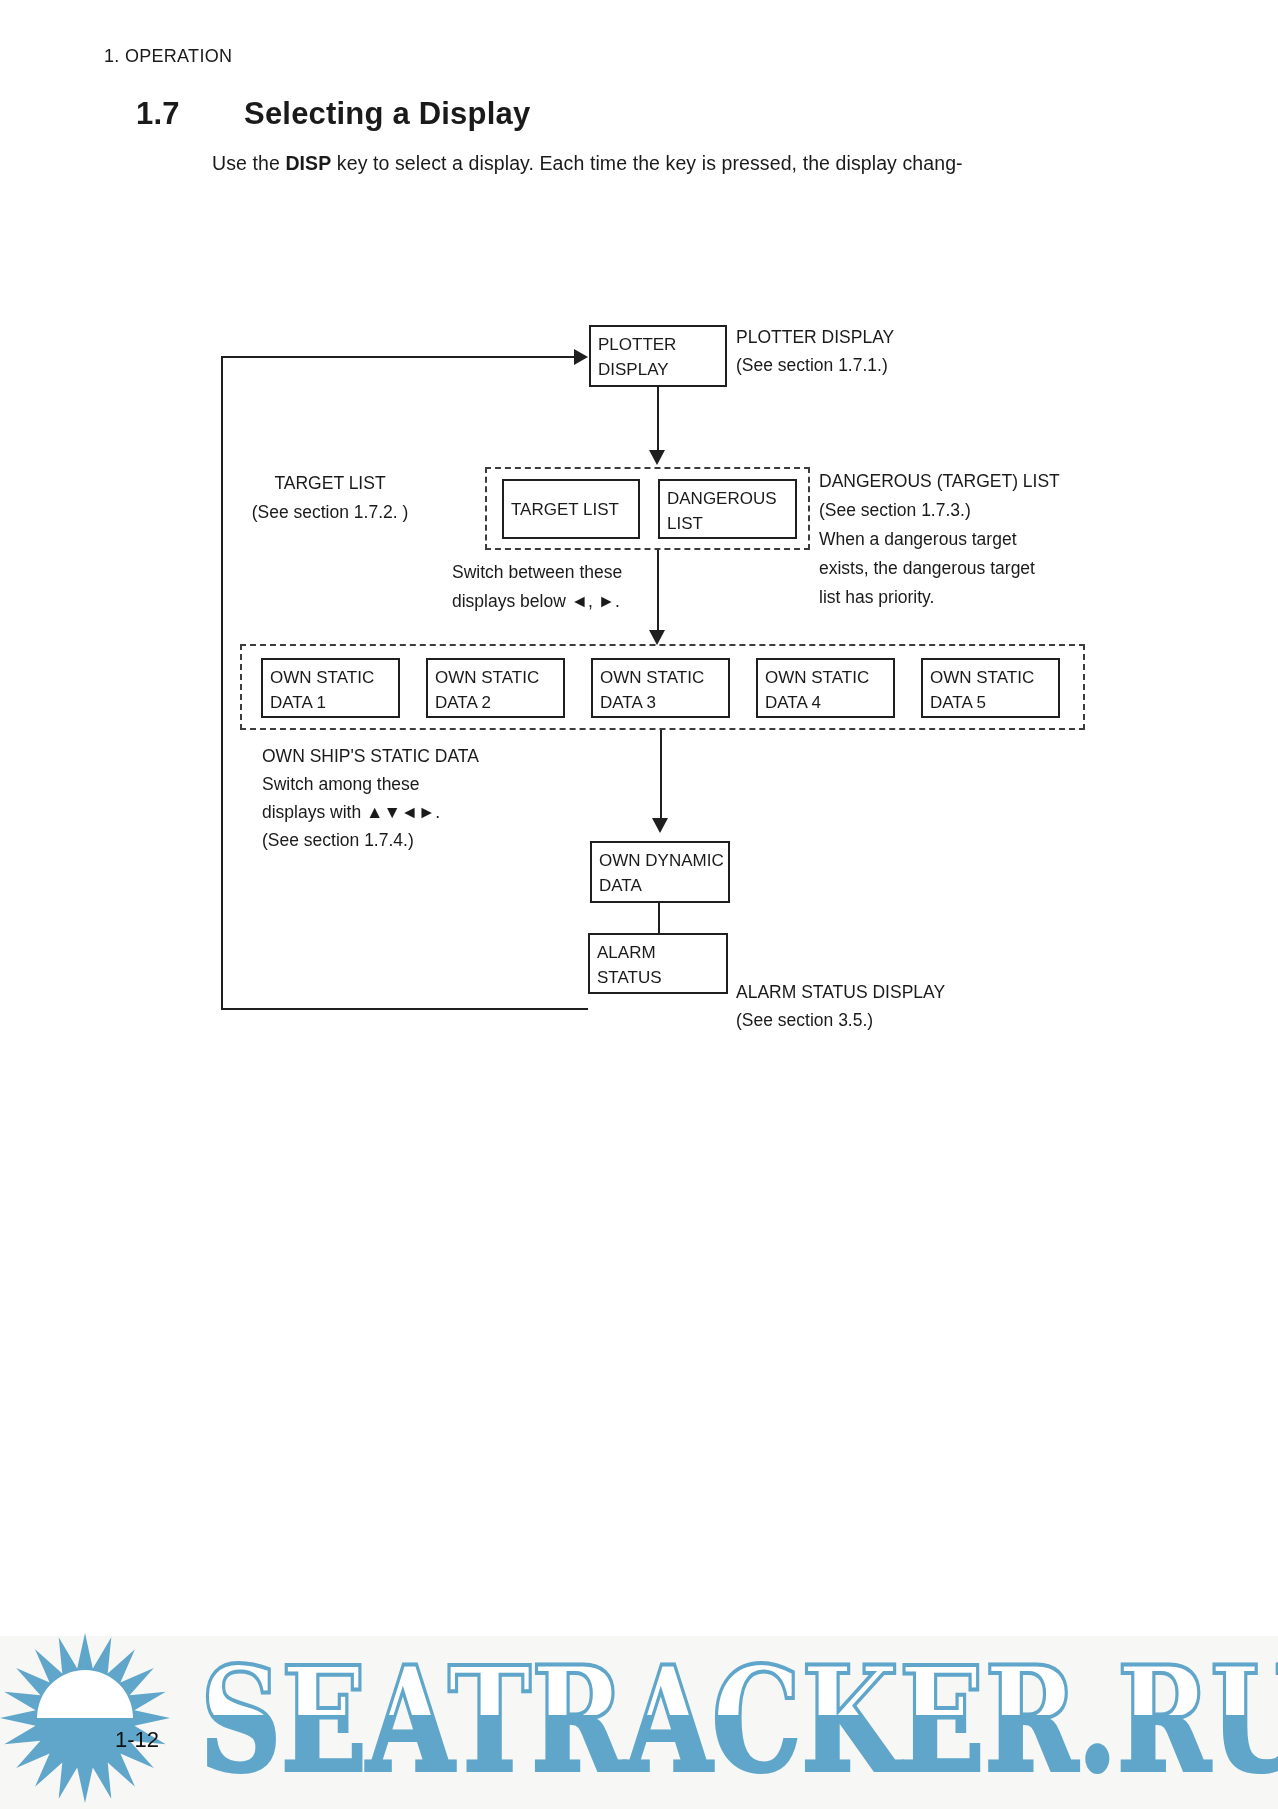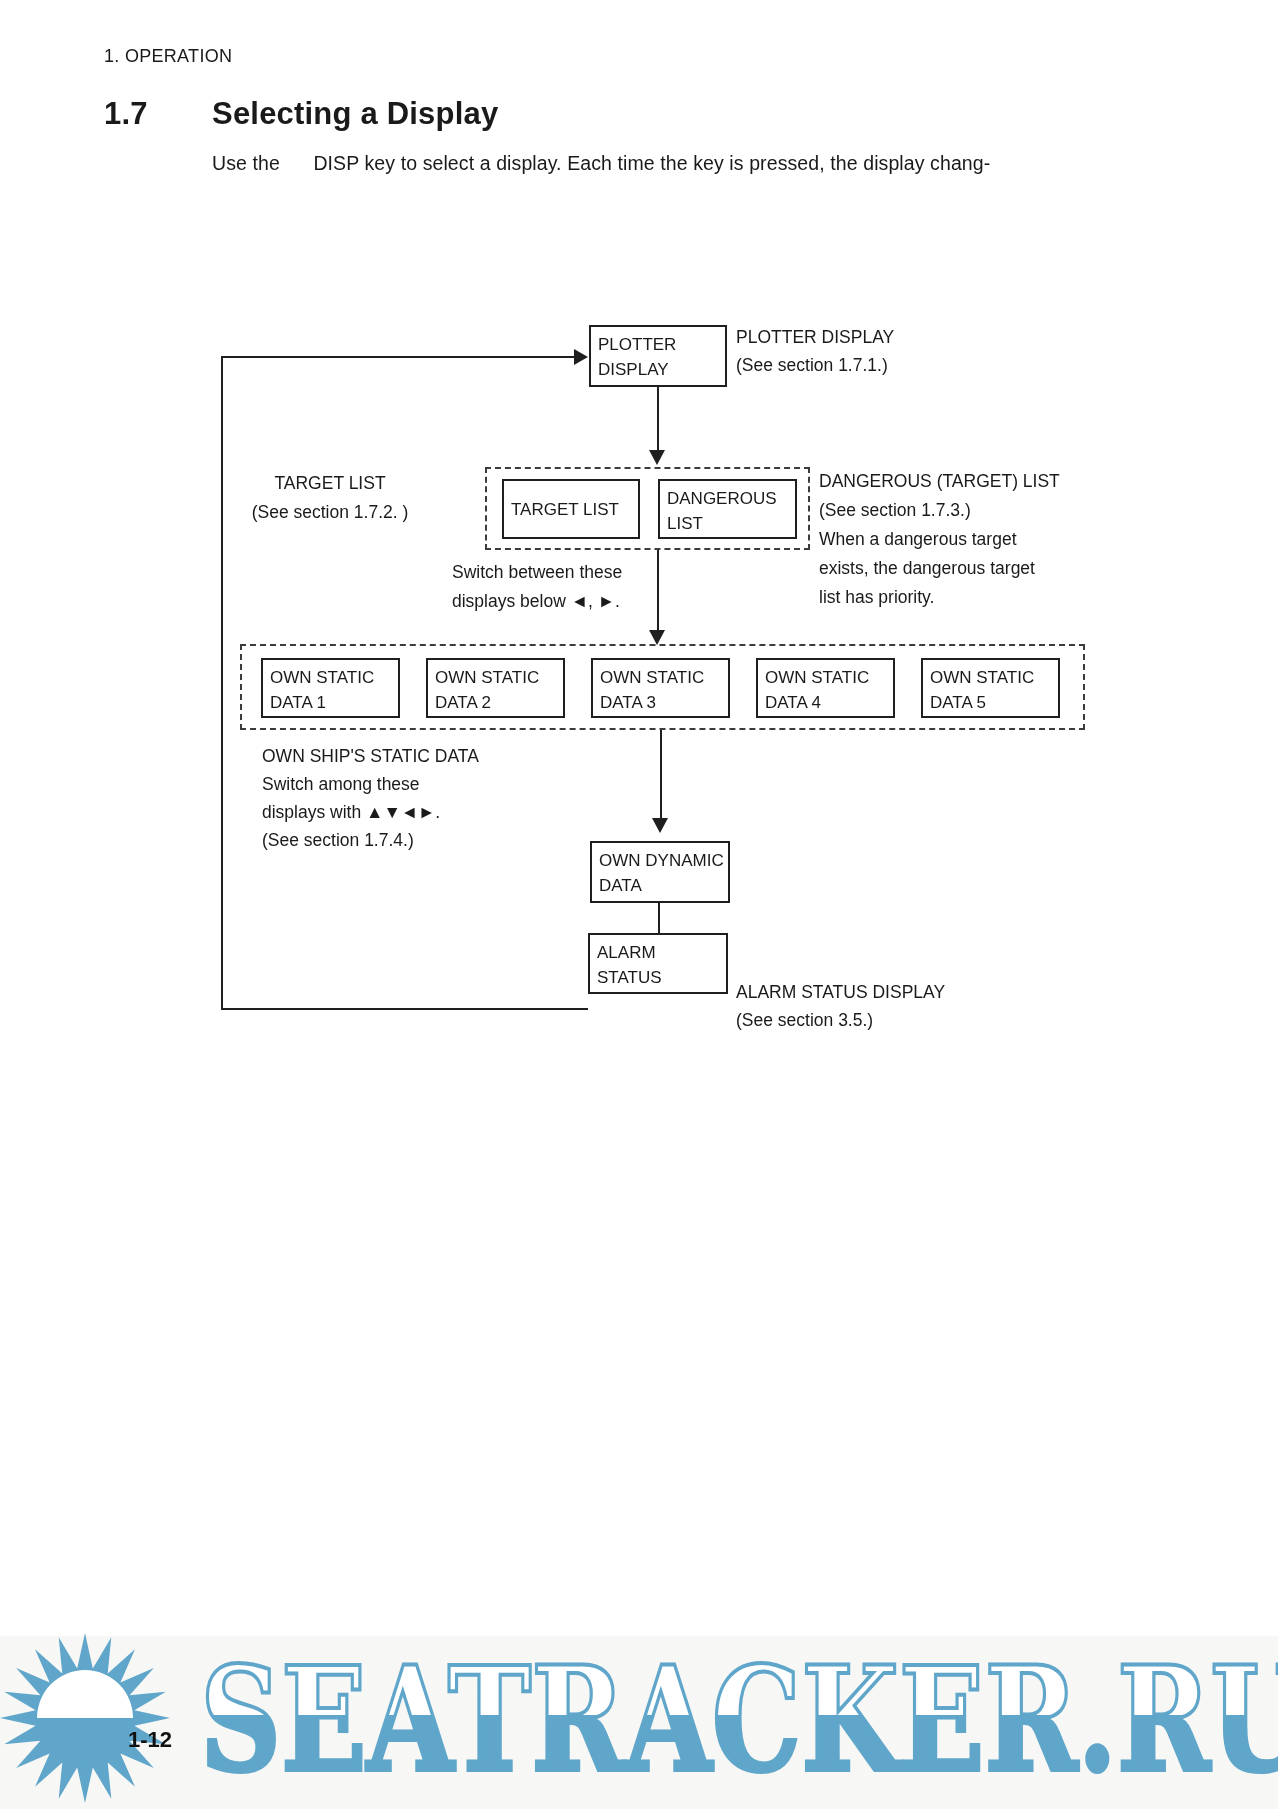--- a/index.html
+++ b/index.html
@@ -1,22 +1,22 @@
 <!DOCTYPE html>
 <html><head>
 <meta charset="utf-8">
 <style>
   html,body{margin:0;padding:0;background:#fff;}
   .page{position:relative;width:1278px;height:1809px;background:#ffffff;overflow:hidden;
         font-family:"Liberation Sans","DejaVu Sans",sans-serif;color:#1a1a1a;}
   .abs{position:absolute;}
   .hdr{font-size:18px;letter-spacing:.3px;}
-  .secnum,.sectitle{font-size:31px;font-weight:bold;letter-spacing:.2px;}
+  .secnum,.sectitle{font-size:31px;font-weight:bold;letter-spacing:.2px;margin-left:32px;}
   .intro{font-size:19.5px;line-height:31px;letter-spacing:.1px;}
-  .intro b{font-weight:normal;margin-left:28px;}
+  .intro b{font-weight:bold;}
   
   .box{position:absolute;box-sizing:border-box;border:2px solid #1f1f1f;background:#fff;
        font-size:17px;line-height:25px;padding:5px 4px 8px 7px;}
   .box.center-v{padding-top:16px;}
   .dash{position:absolute;box-sizing:border-box;border:2px dashed #3c3c3c;}
   .note{position:absolute;font-size:17.5px;line-height:29px;white-space:nowrap;}
   .note.tight{line-height:28px;}
   .vline,.hline{position:absolute;background:#1f1f1f;}
   .vline{width:2px;} .hline{height:2px;}
   .arr-d{position:absolute;width:0;height:0;border-left:8px solid transparent;
@@ -24,21 +24,21 @@
   .arr-r{position:absolute;width:0;height:0;border-top:8px solid transparent;
          border-bottom:8px solid transparent;border-left:14px solid #1f1f1f;}
   
   .wm-strip{position:absolute;left:0;top:1636px;width:1278px;height:173px;background:#f7f7f5;}
   .wm-text{position:absolute;left:200px;top:1648px;height:144px;
            font-family:"DejaVu Serif","Liberation Serif",serif;font-weight:bold;
            font-size:144px;line-height:144px;white-space:nowrap;
            transform:scaleX(0.78);transform-origin:0 0;}
   .wm-top{color:#ffffff;-webkit-text-stroke:4px #5fa6ca;clip-path:inset(0 0 53.5% 0);}
   .wm-bot{color:#5fa6ca;-webkit-text-stroke:4px #5fa6ca;clip-path:inset(46.5% 0 0 0);}
-  .pagenum{position:absolute;left:128px;top:1727px;font-size:22px;font-weight:bold;color:#111;}
+  .pagenum{position:absolute;left:115px;top:1727px;font-size:22px;font-weight:normal;color:#111;}
 </style>
 </head>
 <body>
 
 <div class="page">
 
   <div class="abs hdr" style="left:104px;top:46px">1.  OPERATION</div>
   <div class="abs secnum" style="left:104px;top:96px">1.7</div>
   <div class="abs sectitle" style="left:212px;top:96px">Selecting a Display</div>
   <div class="abs intro" style="left:212px;top:148px">

